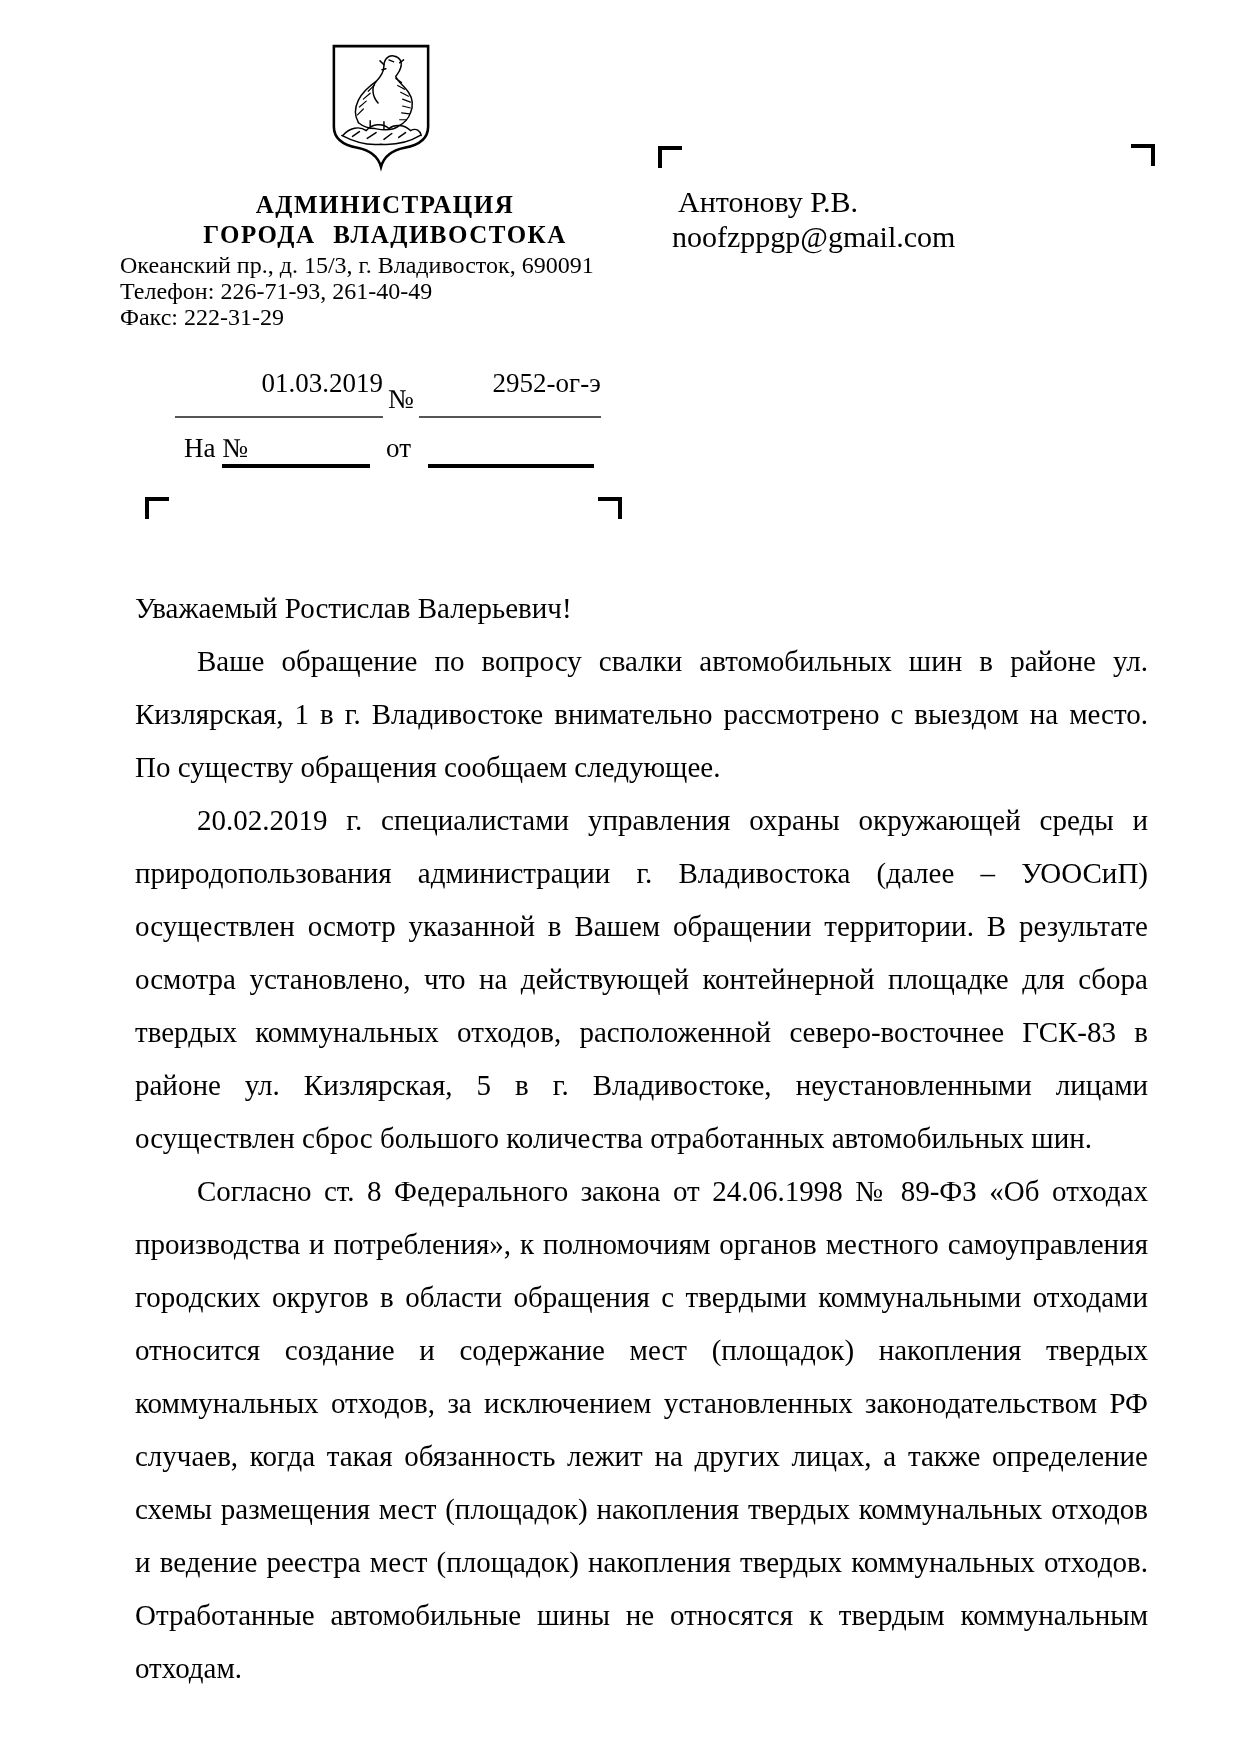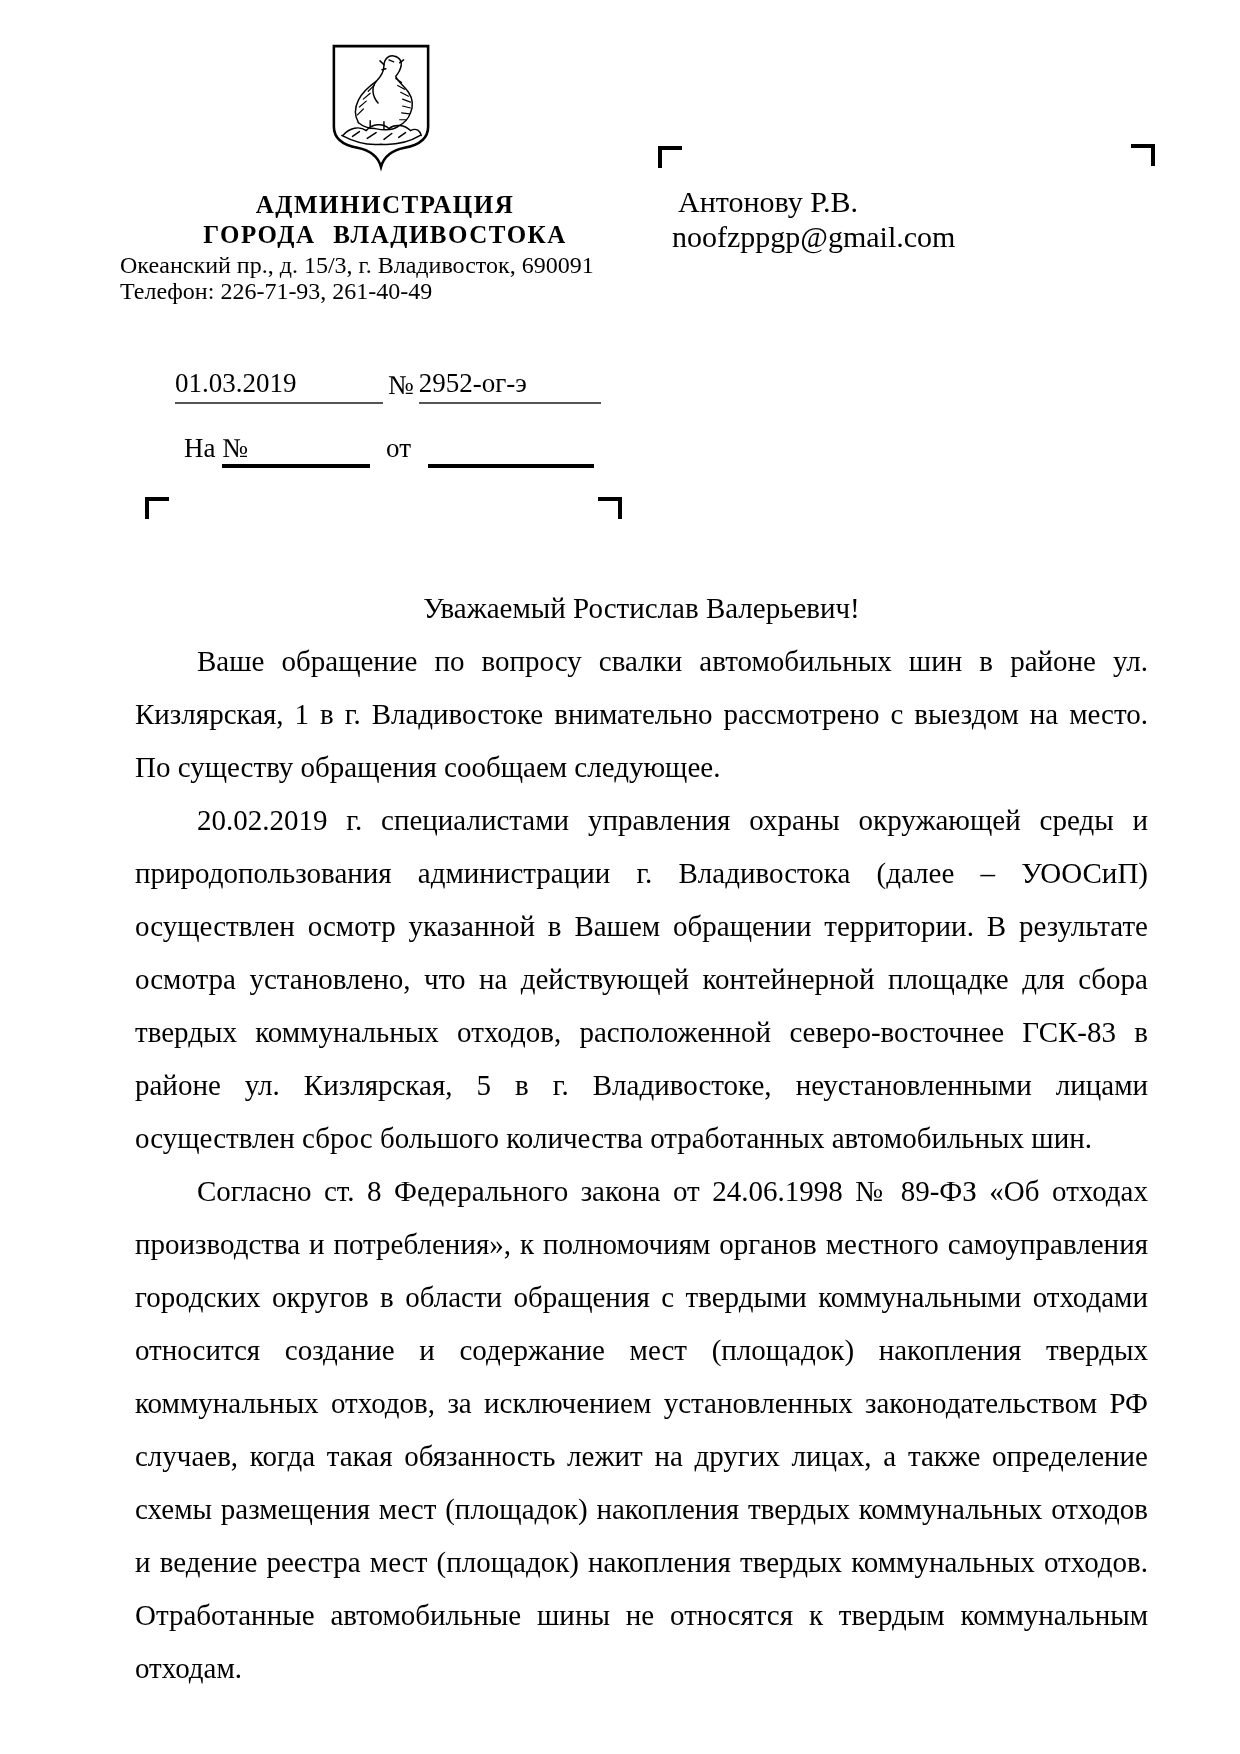--- a/index.html
+++ b/index.html
@@ -24,23 +24,23 @@
     position:absolute;left:120px;top:252px;width:530px;
     text-align:left;font-size:24px;line-height:26px;
   }
   
   .ref-row{
     position:absolute;left:175px;top:368px;
     display:flex;align-items:flex-end;
     font-size:27px;
   }
   .ref-cell{
-    display:inline-block;text-align:left;
+    display:inline-block;text-align:right;
     border-bottom:2px solid #555;
-    padding-bottom:3px;
+    padding-bottom:17px;
   }
   .ref-date{width:208px;}
   .ref-no-sign{margin:0 5px 3px 5px;}
   .ref-num{width:182px;}
   .reply-label{position:absolute;left:147px;top:433px;font-size:27px;margin-left:37px;}
   .reply-from{position:absolute;left:386px;top:433px;font-size:27px;text-align:center;}
   .blank1{position:absolute;left:222px;top:464px;width:148px;height:4px;background:#000;}
   .blank2{position:absolute;left:428px;top:464px;width:166px;height:4px;background:#000;}
   
   .corner{position:absolute;width:20px;height:18px;}
@@ -51,21 +51,21 @@
   .c3{left:145px;top:497px;}
   .c4{left:598px;top:497px;}
   
   .recipient-name{position:absolute;left:678px;top:145px;font-size:30px;margin-top:40px;}
   .recipient-email{position:absolute;left:672px;top:220px;font-size:30px;}
   
   .body-block{
     position:absolute;left:135px;top:582px;width:1013px;
     font-size:29px;line-height:53px;
   }
-  .salutation{margin:0;text-align:center;}
+  .salutation{margin:0;}
   .paras p{
     margin:0;
     text-indent:62px;
     text-align:justify;
   }
 </style>
 </head>
 <body>
 
 <div class="page">
@@ -112,20 +112,21 @@
   </svg>
 
   <div class="org-block">
     <div class="org-line1">АДМИНИСТРАЦИЯ</div>
     <div class="org-line2">ГОРОДА ВЛАДИВОСТОКА</div>
   </div>
 
   <div class="contact-block">
     <div>Океанский пр., д. 15/3, г. Владивосток, 690091</div>
     <div>Телефон: 226-71-93, 261-40-49</div>
+    <div>Факс: 222-31-29</div>
   </div>
 
   <div class="ref-row">
     <span class="ref-cell ref-date">01.03.2019</span>
     <span class="ref-no-sign">№</span>
     <span class="ref-cell ref-num">2952-ог-э</span>
   </div>
 
   <span class="reply-label">На №</span>
   <div class="blank1"></div>

